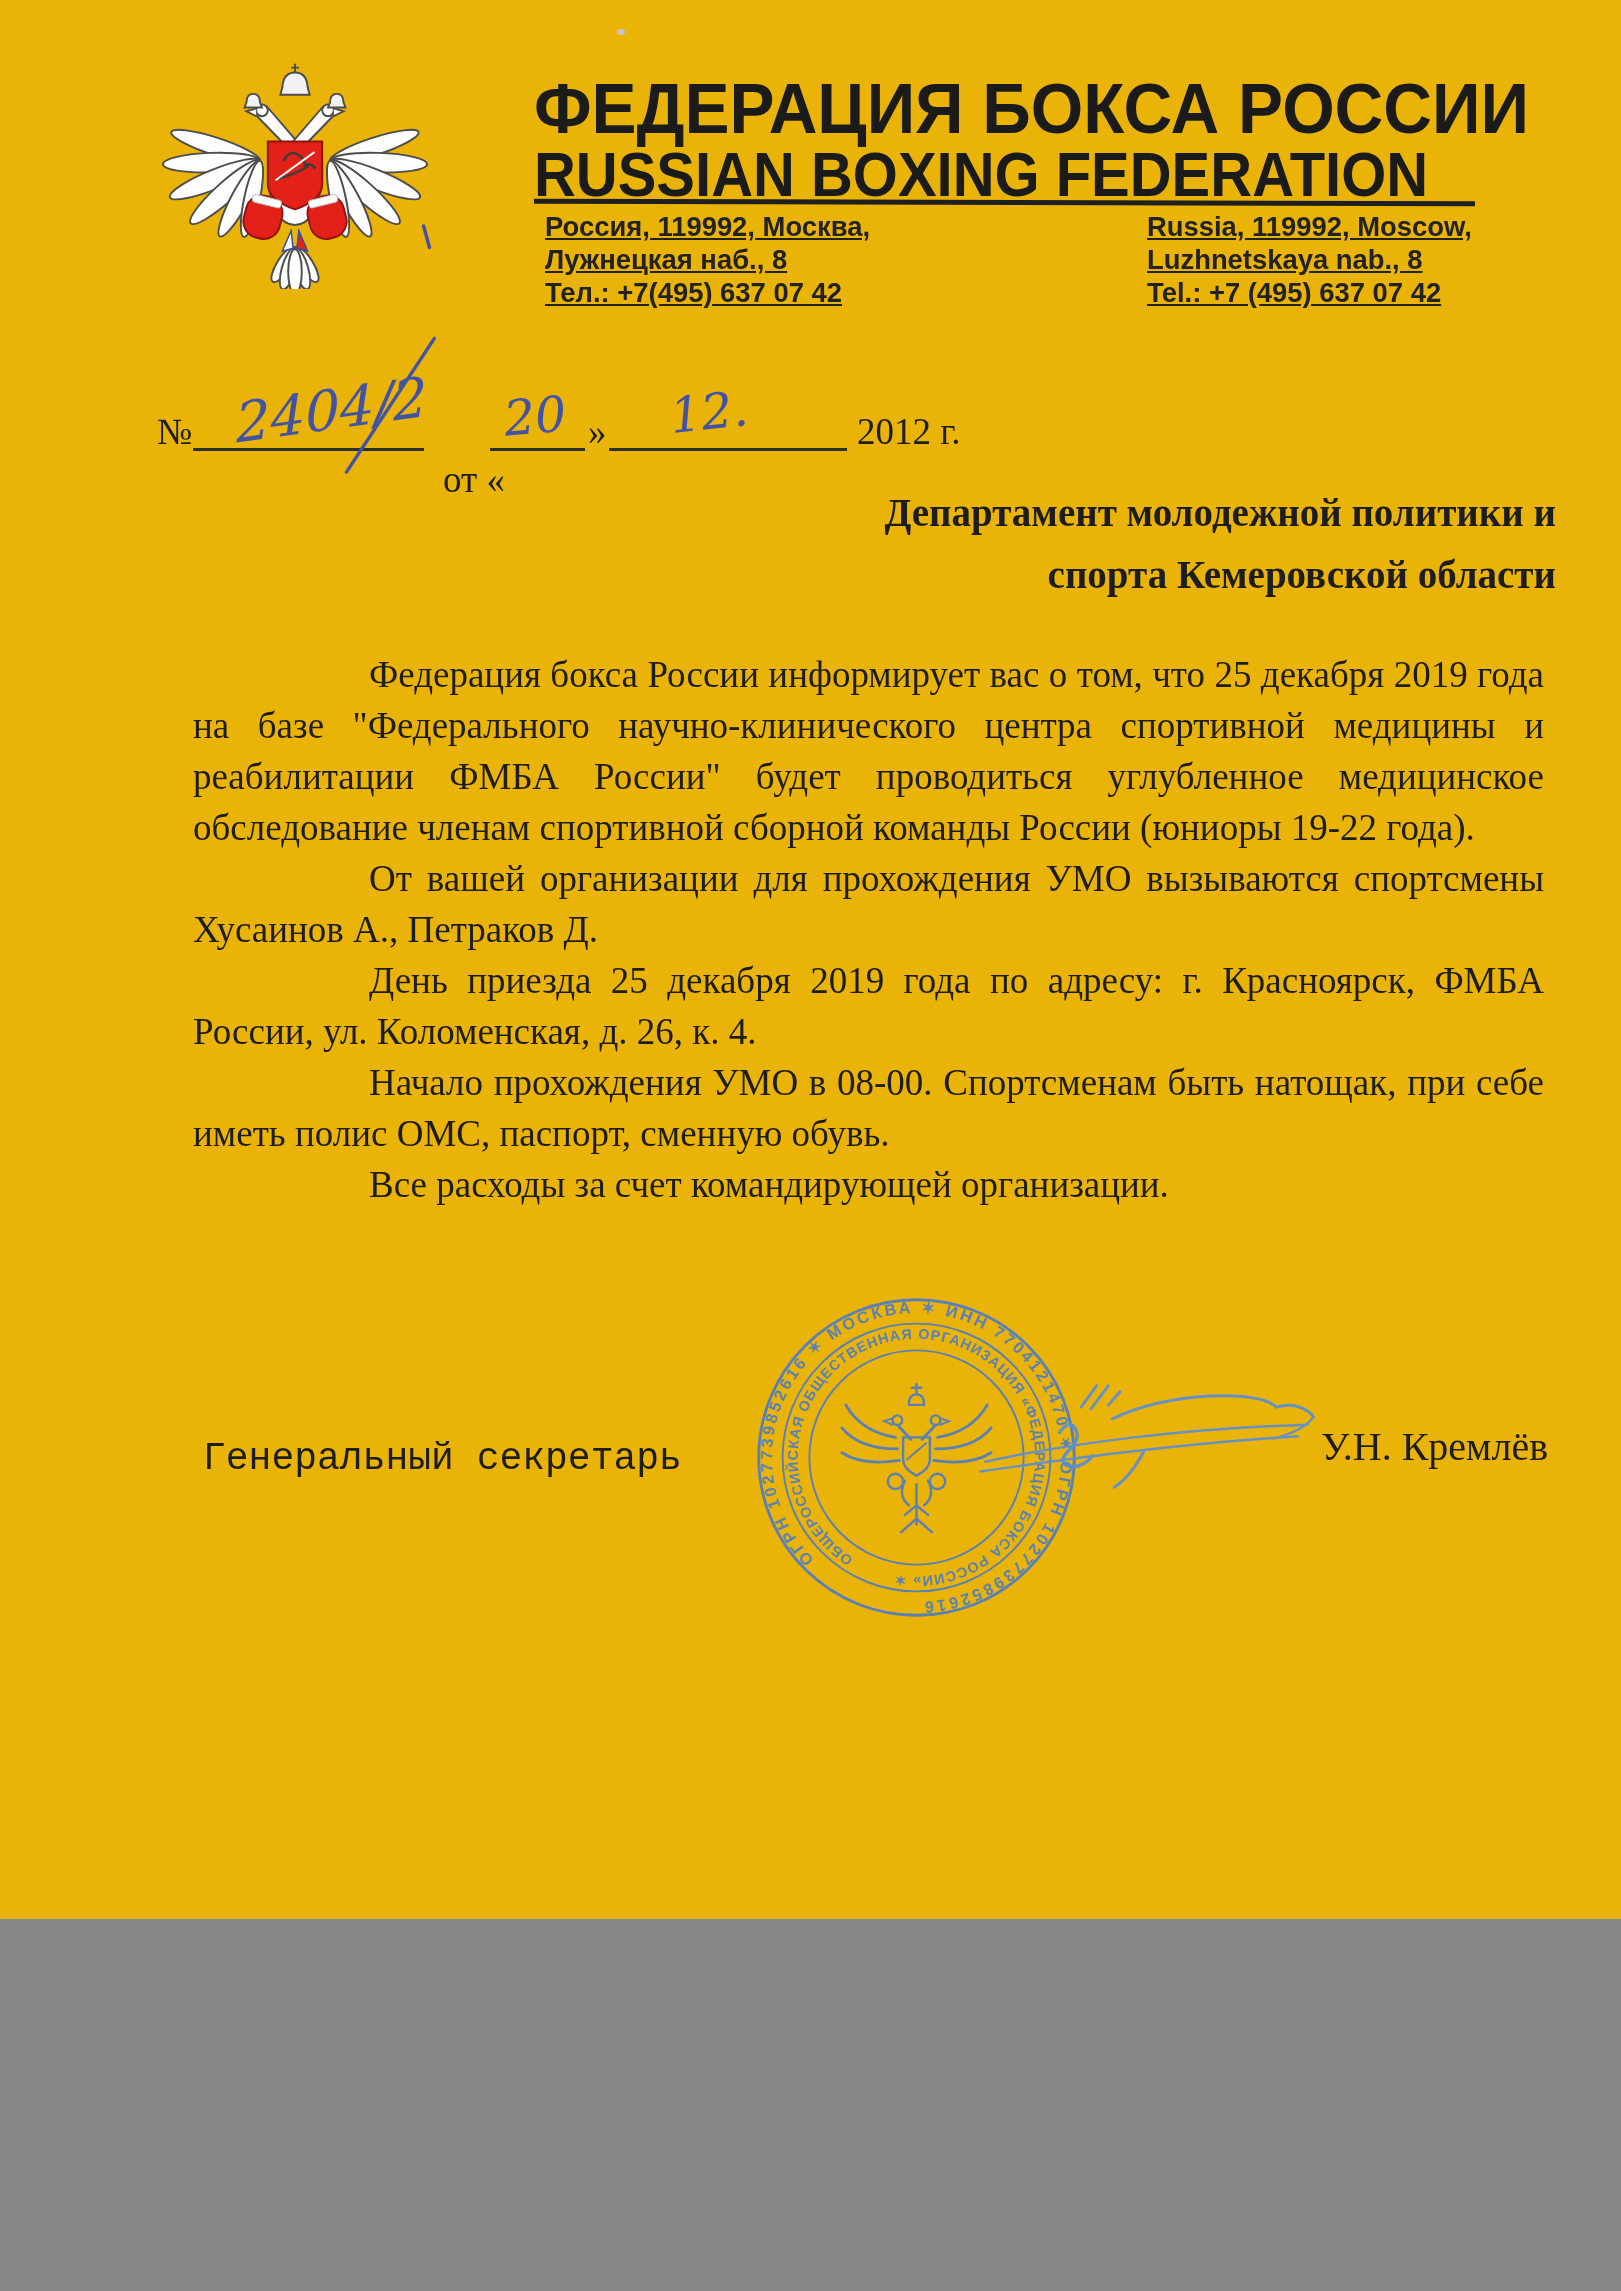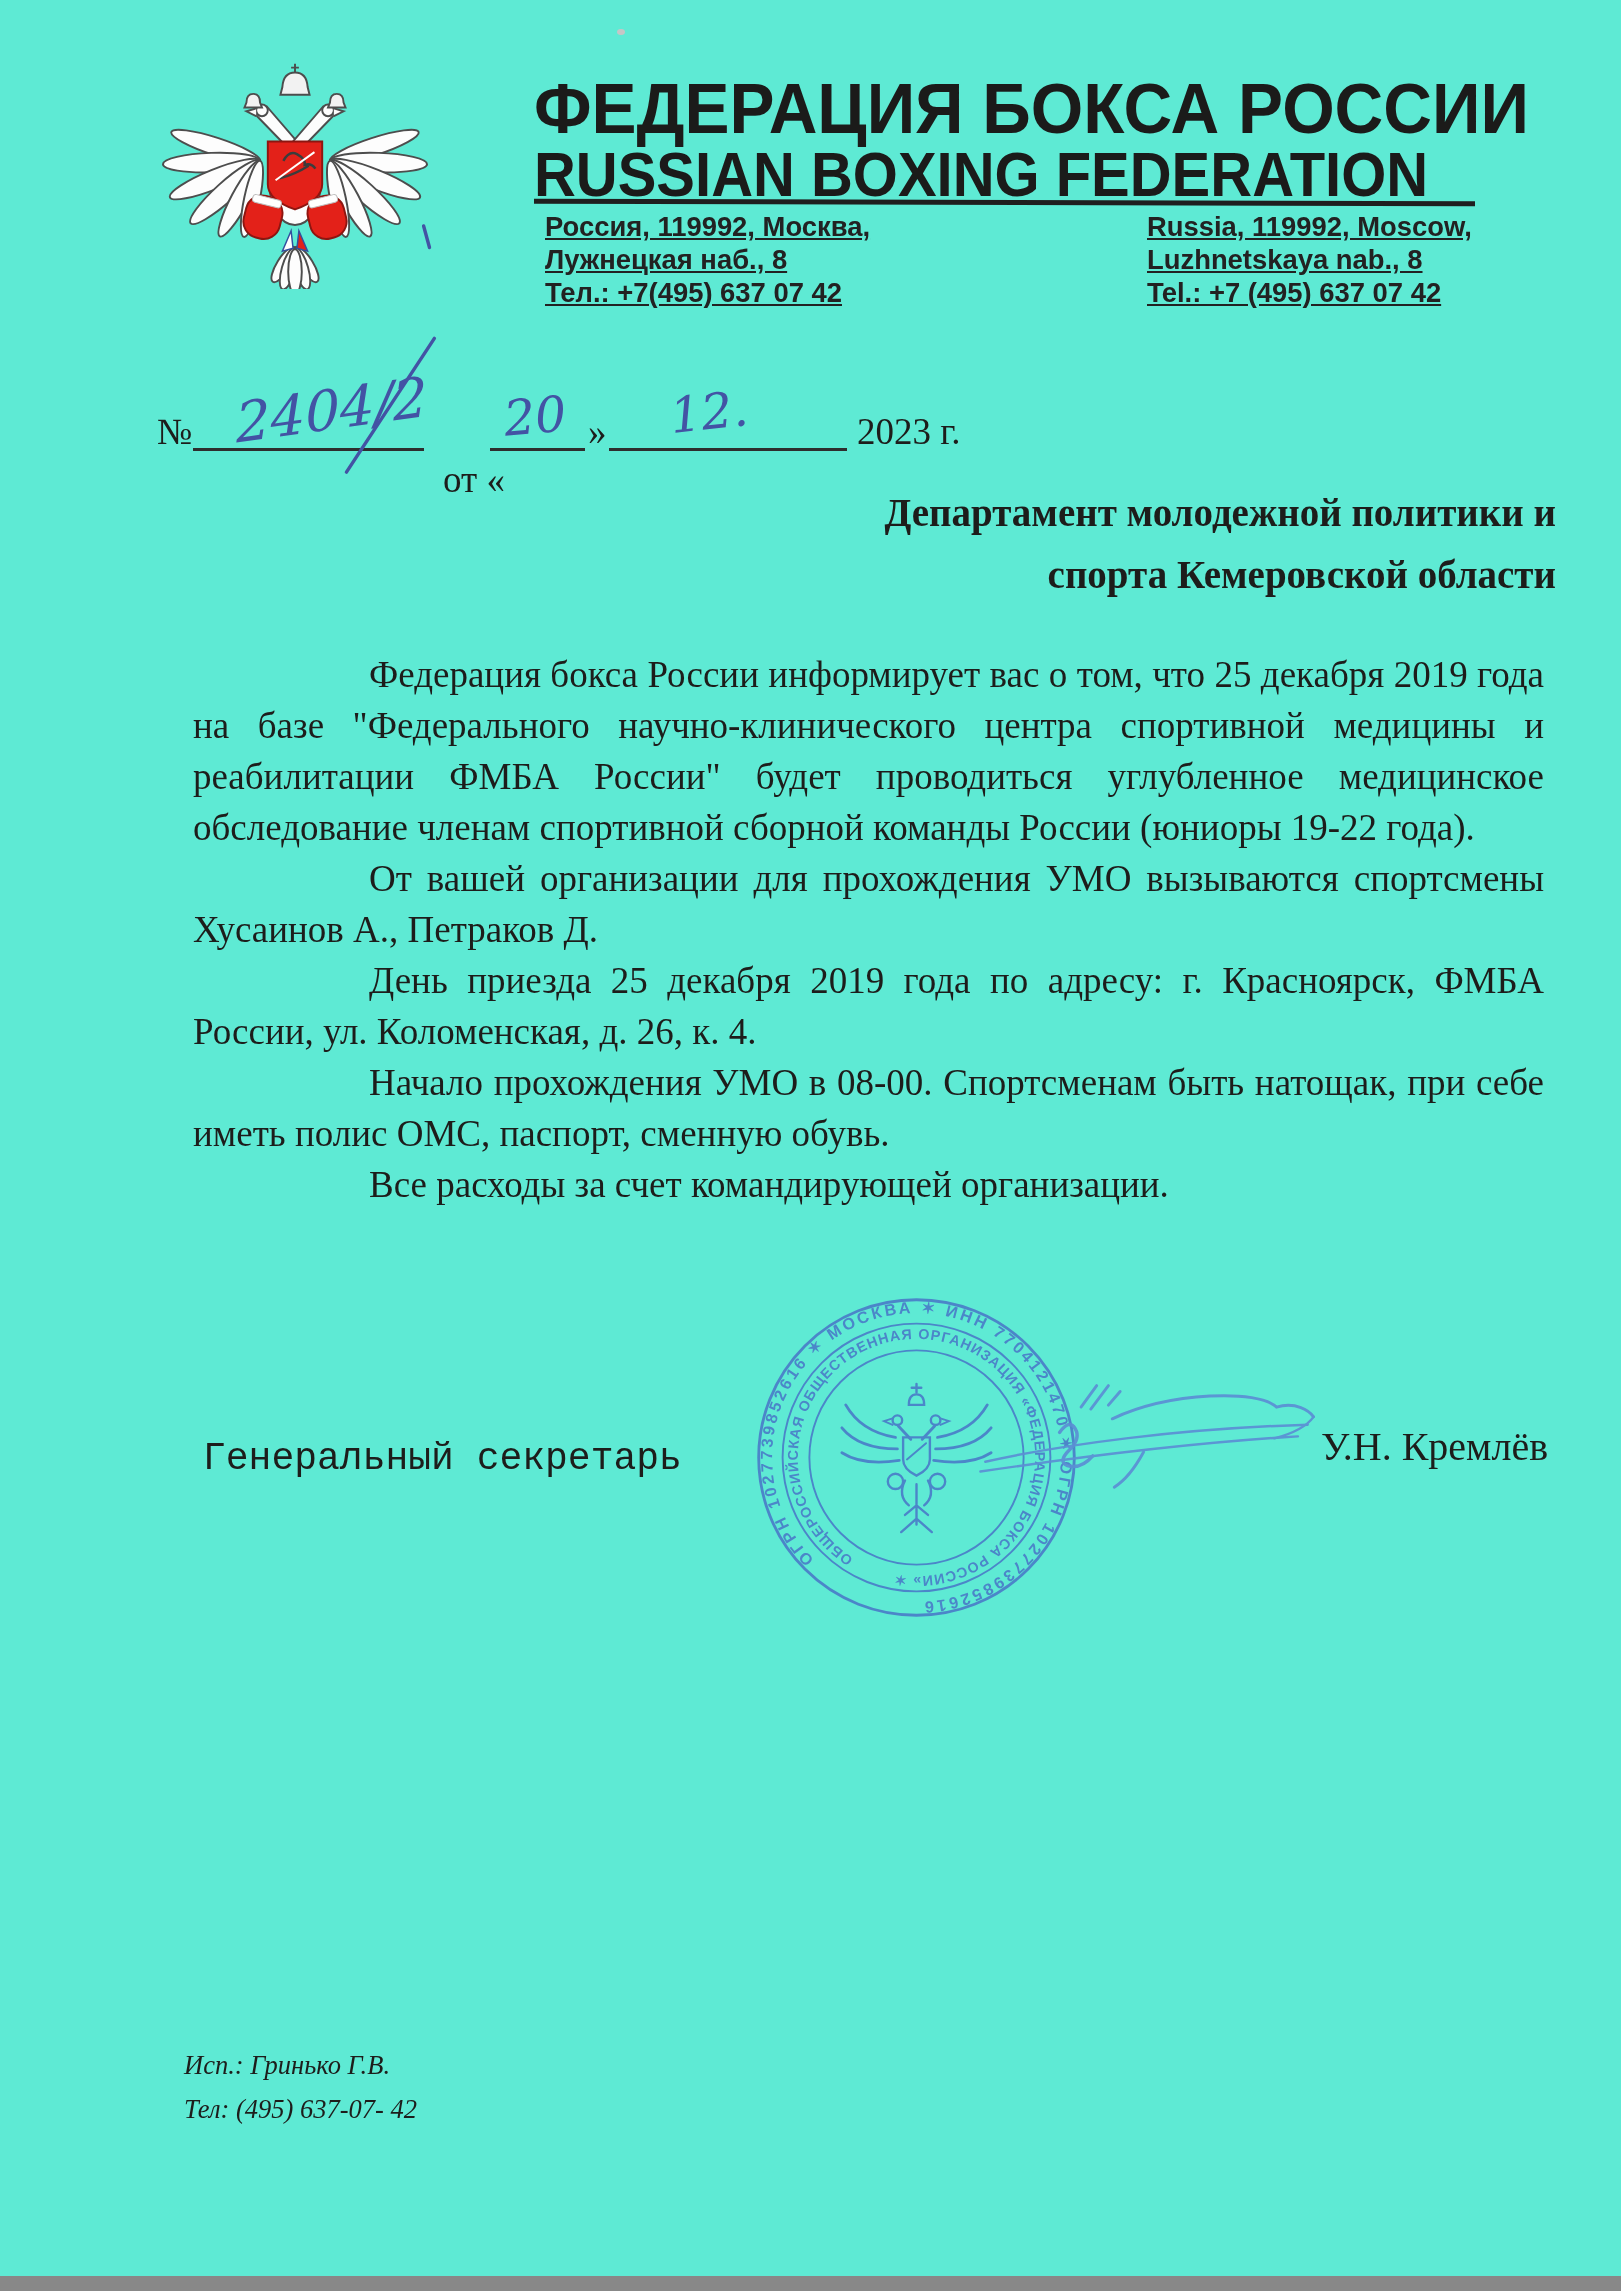--- a/index.html
+++ b/index.html
@@ -1,16 +1,16 @@
 <!DOCTYPE html>
 <html><head>
 <meta charset="utf-8">
 <style>
   html,body{margin:0;padding:0;background:#888;}
-  .page{position:relative;width:1621px;height:2276px;background:#5eead4;overflow:hidden;
+  .page{position:relative;width:1621px;height:1919px;background:#eab308;overflow:hidden;
         font-family:"Liberation Serif", serif;color:#1d1d1b;}
   .abs{position:absolute;}
 
   
   .org-title-ru{left:534px;top:73px;font-family:"Liberation Sans",sans-serif;
     font-weight:bold;font-size:71px;line-height:71px;letter-spacing:0px;
     transform:scaleX(.95);transform-origin:left top;white-space:nowrap;color:#1b1b1a;}
   .org-title-en{left:534px;top:143px;font-family:"Liberation Sans",sans-serif;
     font-weight:bold;font-size:63px;line-height:63px;
     transform:scaleX(.92);transform-origin:left top;white-space:nowrap;color:#1b1b1a;}
@@ -136,21 +136,21 @@
   <div class="abs ref-text" style="left:157px;top:410px;">№</div>
   <div class="abs ul" style="left:193px;top:448px;width:231px;"></div>
   <div class="abs hw" style="left:235px;top:378px;font-size:55px;transform:rotate(-8deg) skewX(-6deg);">2404/2</div>
 
   <div class="abs ref-text" style="left:443px;top:410px;margin-top:48px;">от «</div>
   <div class="abs ul" style="left:490px;top:448px;width:95px;"></div>
   <div class="abs hw" style="left:504px;top:388px;font-size:49px;transform:rotate(-5deg);">20</div>
   <div class="abs ref-text" style="left:588px;top:410px;">»</div>
   <div class="abs ul" style="left:609px;top:448px;width:238px;"></div>
   <div class="abs hw" style="left:670px;top:384px;font-size:49px;transform:rotate(-6deg);">12.</div>
-  <div class="abs ref-text" style="left:857px;top:410px;">2023 г.</div>
+  <div class="abs ref-text" style="left:857px;top:410px;">2012 г.</div>
 
   <svg class="abs" style="left:323px;top:216px;" width="127" height="274" viewBox="0 0 130 280">
     <path d="M103,10 L109,32" stroke="#4353a4" stroke-width="3.5" stroke-linecap="round" fill="none"></path>
     <path d="M114,125 L24,262" stroke="#4353a4" stroke-width="3.5" stroke-linecap="round" fill="none"></path>
   </svg>
 
   <div class="abs addressee">
     <div>Департамент молодежной политики и</div>
     <div>спорта Кемеровской области</div>
   </div>

